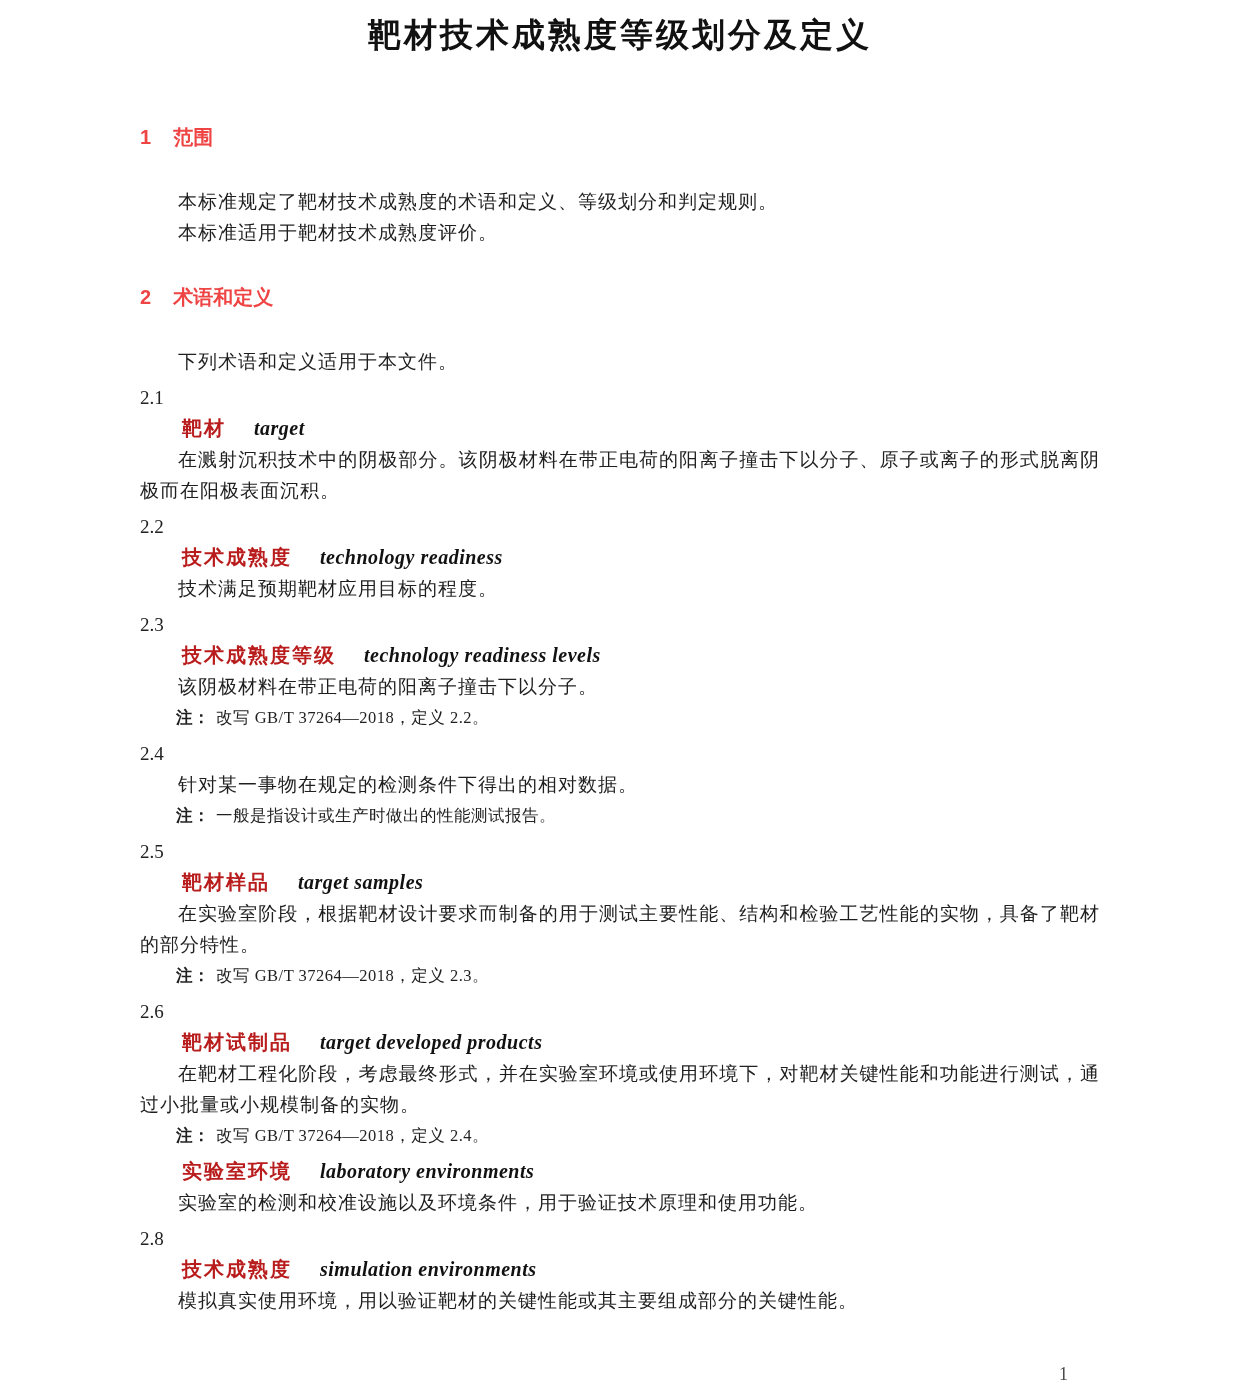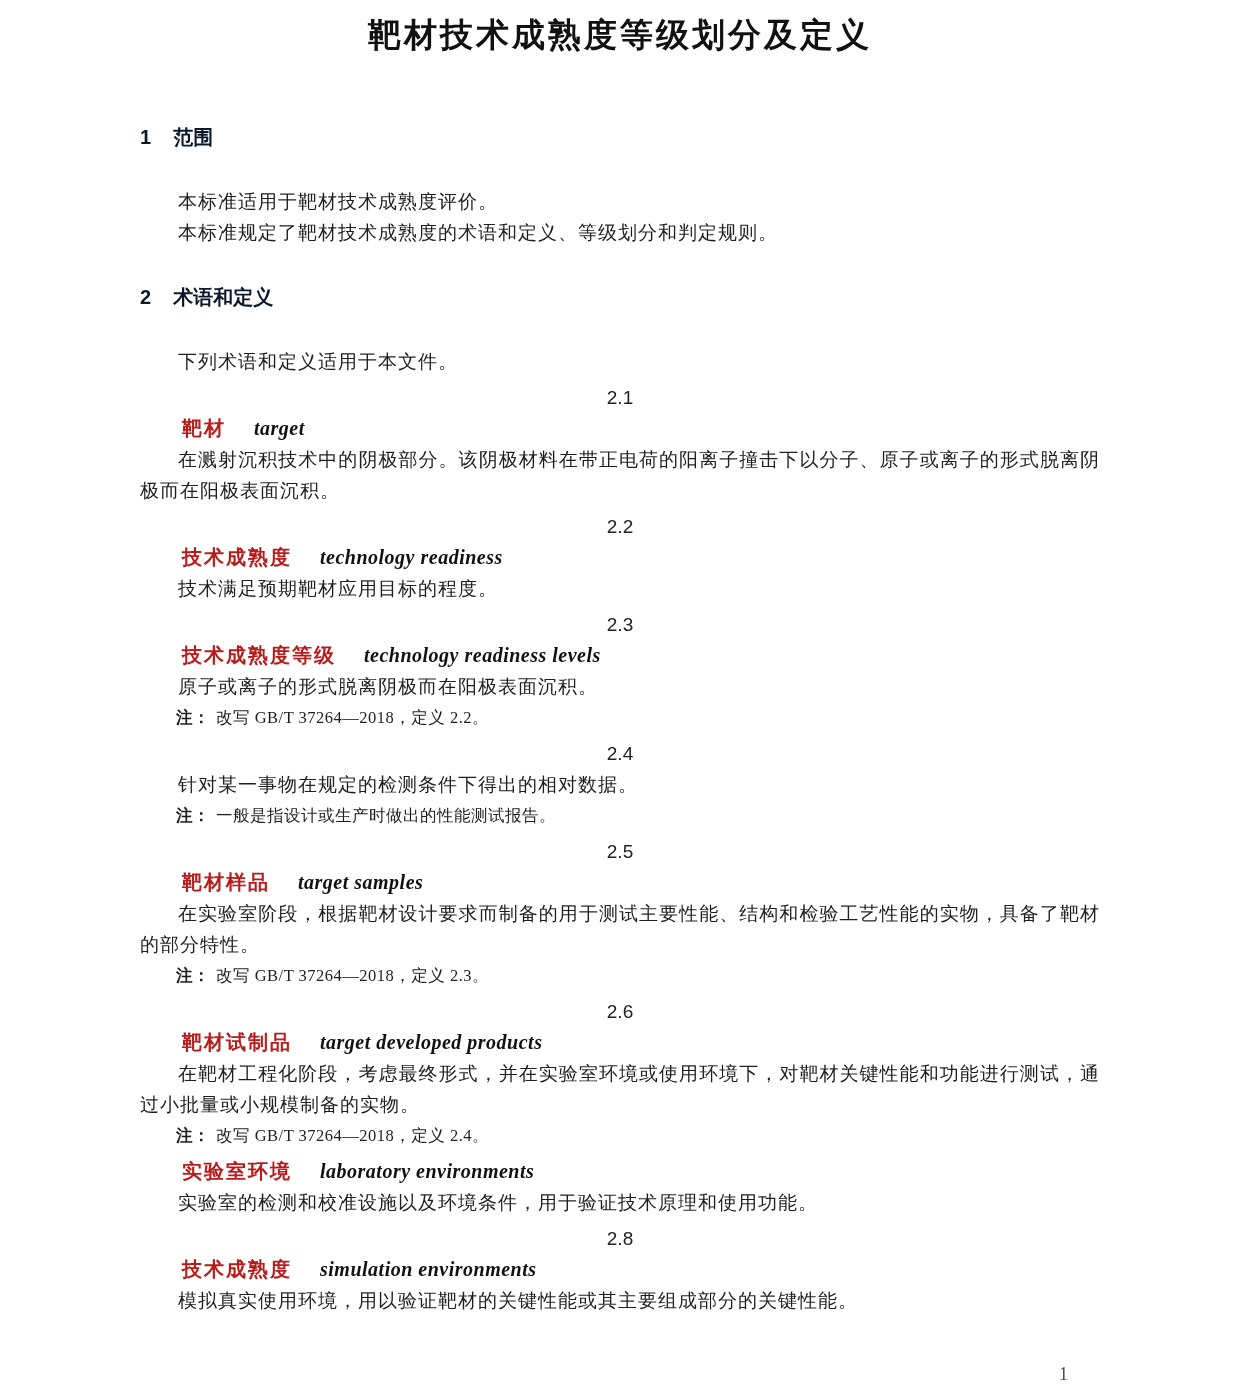--- a/index.html
+++ b/index.html
@@ -23,39 +23,38 @@
     text-align: center;
     margin: 0 0 66px 0;
     color: #111;
   }
   .sec-heading {
     font-family: "Liberation Sans", "DejaVu Sans", sans-serif;
     font-weight: bold;
     font-size: 20px;
     line-height: 26px;
     margin: 0 0 36px 0;
-    color: #0f172a;
+    color: #ef4444;
   }
   .sec-heading.later { margin-top: 36px; }
   .sec-num { display: inline-block; margin-right: 22px; font-weight: 600; }
   .body-para {
     font-size: 19px;
     line-height: 31px;
     letter-spacing: 1px;
     margin: 0;
     text-indent: 2em;
     text-align: justify;
   }
   .term { margin-top: 5px; }
   .term-num {
-    font-family: Liberation Sans, sans-serif;
+    font-family: Liberation Serif, serif;
     font-size: 19px;
     line-height: 31px;
     color: #222;
-    text-align: center;
   }
   .term-heading {
     line-height: 31px;
     padding-left: 42px;
     font-size: 20px;
   }
   .term-cn {
     font-family: Liberation Sans, sans-serif;
     font-weight: bold;
     letter-spacing: 2px;
@@ -94,22 +93,22 @@
 <body>
 
 <div class="page">
 
   <h1 class="doc-title">靶材技术成熟度等级划分及定义</h1>
 
   <section>
     <div class="sec-heading">
       <span class="sec-num">1</span><span>范围</span>
     </div>
+    <p class="body-para">本标准规定了靶材技术成熟度的术语和定义、等级划分和判定规则。</p>
     <p class="body-para">本标准适用于靶材技术成熟度评价。</p>
-    <p class="body-para">本标准规定了靶材技术成熟度的术语和定义、等级划分和判定规则。</p>
   </section>
 
   <section>
     <div class="sec-heading later">
       <span class="sec-num">2</span><span>术语和定义</span>
     </div>
     <p class="body-para">下列术语和定义适用于本文件。</p>
 
     <div class="term">
       <div class="term-num">2.1</div>
@@ -125,21 +124,21 @@
         <span class="term-cn">技术成熟度</span><span class="term-en">technology readiness</span>
       </div>
       <p class="body-para">技术满足预期靶材应用目标的程度。</p>
     </div>
 
     <div class="term">
       <div class="term-num">2.3</div>
       <div class="term-heading">
         <span class="term-cn">技术成熟度等级</span><span class="term-en">technology readiness levels</span>
       </div>
-      <p class="body-para">原子或离子的形式脱离阴极而在阳极表面沉积。</p>
+      <p class="body-para">该阴极材料在带正电荷的阳离子撞击下以分子。</p>
       <p class="note"><span class="note-label">注：</span><span>改写 GB/T 37264—2018，定义 2.2。</span></p>
     </div>
 
     <div class="term">
       <div class="term-num">2.4</div>
       <p class="body-para">针对某一事物在规定的检测条件下得出的相对数据。</p>
       <p class="note"><span class="note-label">注：</span><span>一般是指设计或生产时做出的性能测试报告。</span></p>
     </div>
 
     <div class="term">

